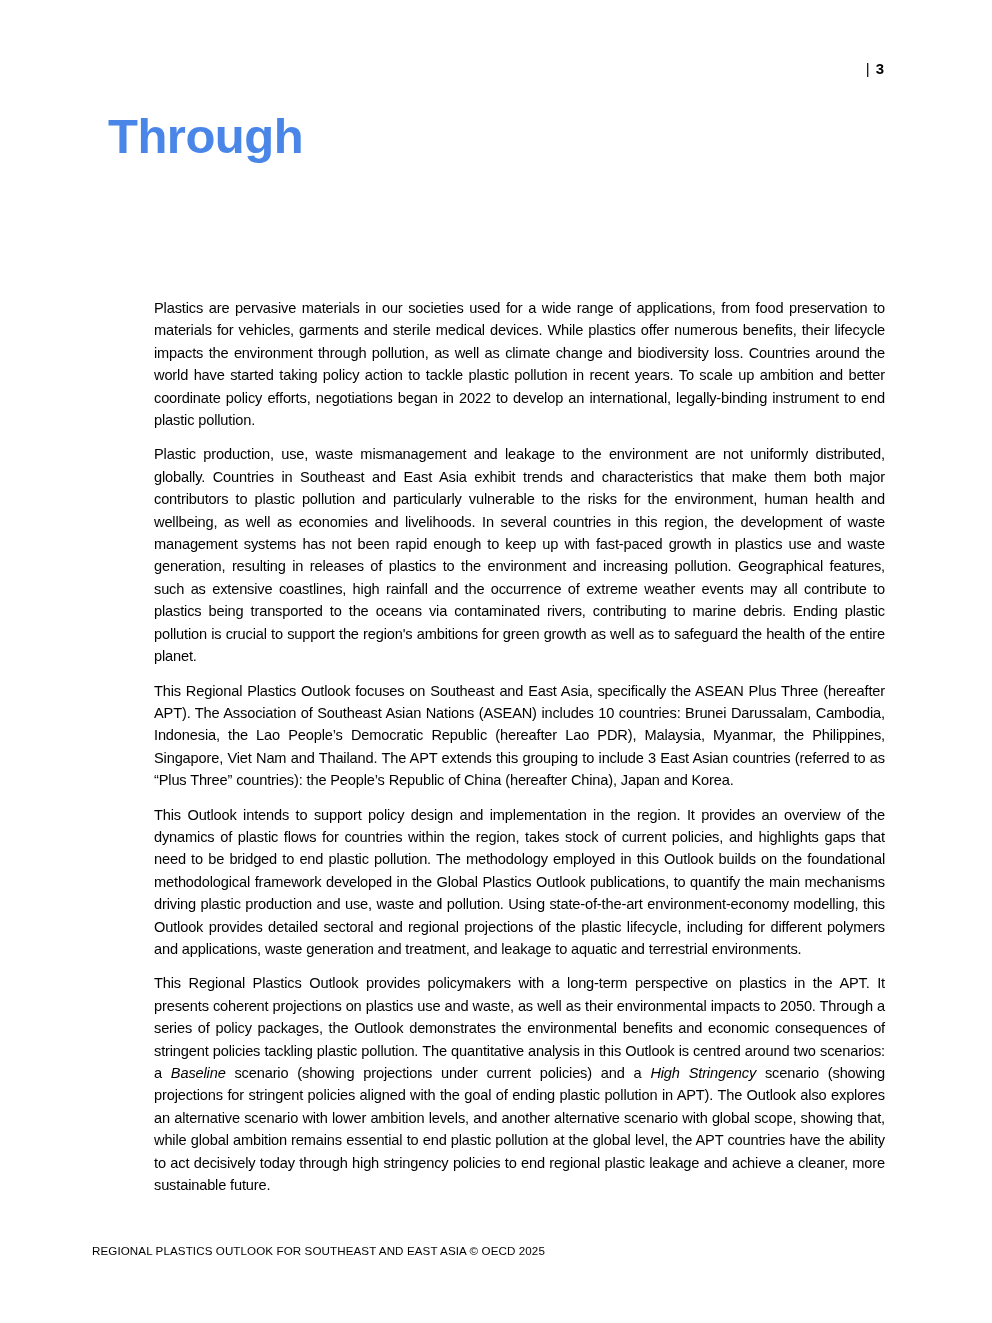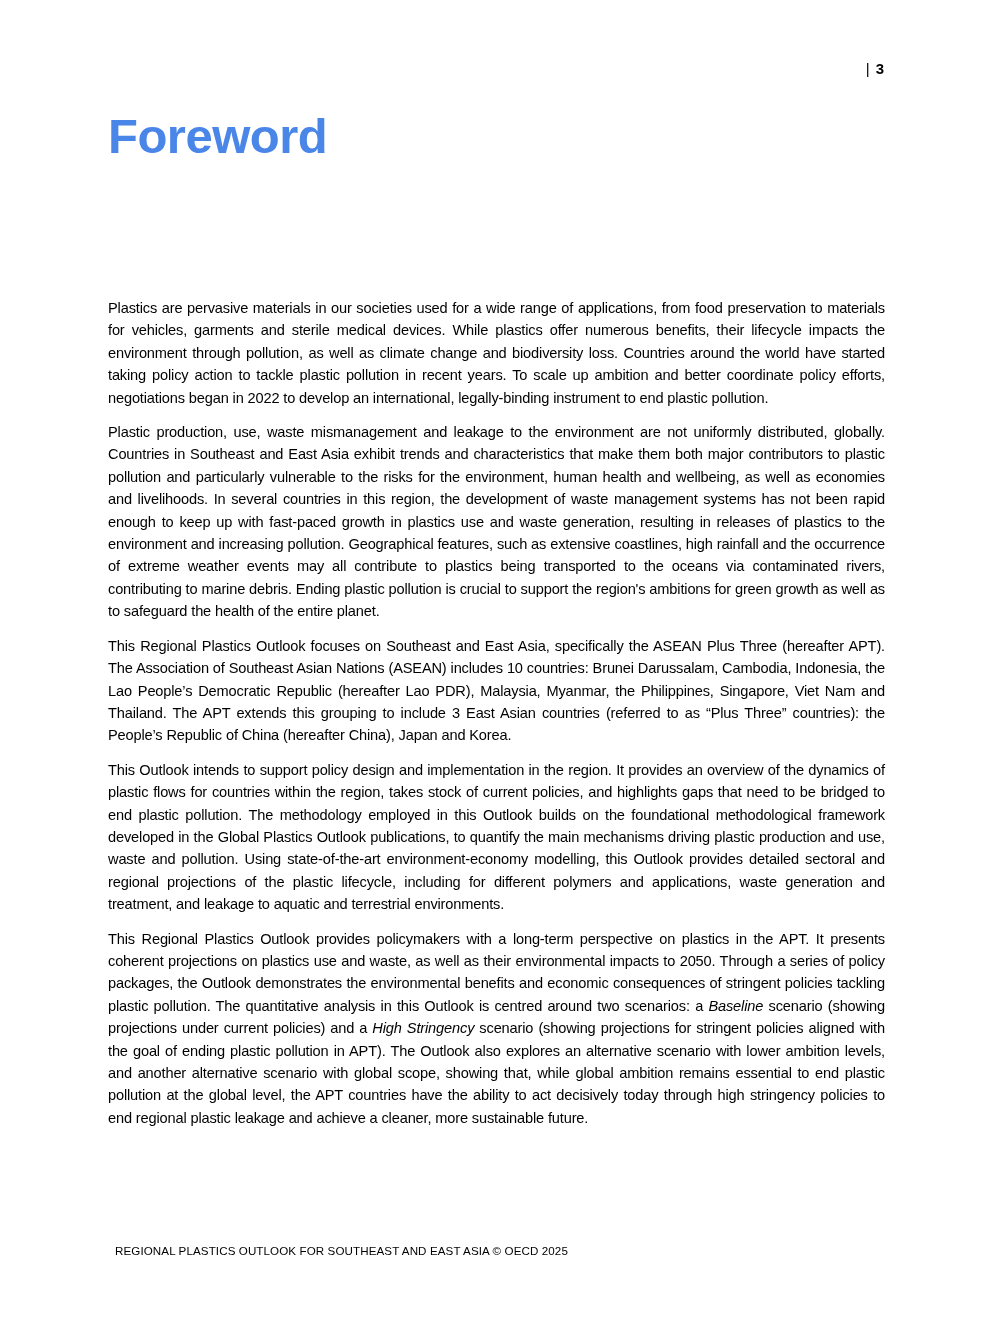--- a/index.html
+++ b/index.html
@@ -41,43 +41,44 @@
     top: 297px;
     left: 108px;
     width: 777px;
     font-size: 14.6px;
     line-height: 22.4px;
     letter-spacing: -0.15px;
     text-align: justify;
   }
   .content p {
     margin-bottom: 12px;
+    margin-left: 46px;
   }
   .content p em {
   }
   .running-footer {
     position: absolute;
     top: 1244px;
-    left: 115px;
+    left: 92px;
     font-size: 11.6px;
     letter-spacing: 0.1px;
     color: #000000;
     white-space: nowrap;
   }
 </style>
 </head>
 <body>
 
 <div class="page">
 
   <div class="page-marker">
     <span class="pipe">|</span><span class="num">3</span>
   </div>
 
-  <h1 class="doc-title">Foreword</h1>
+  <h1 class="doc-title">Through</h1>
 
   <div class="content">
     <p><span>Plastics are pervasive materials in our societies used for a wide range of applications, from food preservation to materials for vehicles, garments and sterile medical devices. While plastics offer numerous benefits, their lifecycle impacts the environment through pollution, as well as climate change and biodiversity loss. Countries around the world have started taking policy action to tackle plastic pollution in recent years. To scale up ambition and better coordinate policy efforts, negotiations began in 2022 to develop an international, legally-binding instrument to end plastic pollution.</span></p>
     <p><span>Plastic production, use, waste mismanagement and leakage to the environment are not uniformly distributed, globally. Countries in Southeast and East Asia exhibit trends and characteristics that make them both major contributors to plastic pollution and particularly vulnerable to the risks for the environment, human health and wellbeing, as well as economies and livelihoods. In several countries in this region, the development of waste management systems has not been rapid enough to keep up with fast-paced growth in plastics use and waste generation, resulting in releases of plastics to the environment and increasing pollution. Geographical features, such as extensive coastlines, high rainfall and the occurrence of extreme weather events may all contribute to plastics being transported to the oceans via contaminated rivers, contributing to marine debris. Ending plastic pollution is crucial to support the region's ambitions for green growth as well as to safeguard the health of the entire planet.</span></p>
     <p><span>This Regional Plastics Outlook focuses on Southeast and East Asia, specifically the ASEAN Plus Three (hereafter APT). The Association of Southeast Asian Nations (ASEAN) includes 10 countries: Brunei Darussalam, Cambodia, Indonesia, the Lao People’s Democratic Republic (hereafter Lao PDR), Malaysia, Myanmar, the Philippines, Singapore, Viet Nam and Thailand. The APT extends this grouping to include 3 East Asian countries (referred to as “Plus Three” countries): the People’s Republic of China (hereafter China), Japan and Korea.</span></p>
     <p><span>This Outlook intends to support policy design and implementation in the region. It provides an overview of the dynamics of plastic flows for countries within the region, takes stock of current policies, and highlights gaps that need to be bridged to end plastic pollution. The methodology employed in this Outlook builds on the foundational methodological framework developed in the Global Plastics Outlook publications, to quantify the main mechanisms driving plastic production and use, waste and pollution. Using state-of-the-art environment-economy modelling, this Outlook provides detailed sectoral and regional projections of the plastic lifecycle, including for different polymers and applications, waste generation and treatment, and leakage to aquatic and terrestrial environments.</span></p>
     <p><span>This Regional Plastics Outlook provides policymakers with a long-term perspective on plastics in the APT. It presents coherent projections on plastics use and waste, as well as their environmental impacts to 2050. Through a series of policy packages, the Outlook demonstrates the environmental benefits and economic consequences of stringent policies tackling plastic pollution. The quantitative analysis in this Outlook is centred around two scenarios: a </span><em>Baseline</em><span> scenario (showing projections under current policies) and a </span><em>High Stringency</em><span> scenario (showing projections for stringent policies aligned with the goal of ending plastic pollution in APT). The Outlook also explores an alternative scenario with lower ambition levels, and another alternative scenario with global scope, showing that, while global ambition remains essential to end plastic pollution at the global level, the APT countries have the ability to act decisively today through high stringency policies to end regional plastic leakage and achieve a cleaner, more sustainable future.</span></p>
   </div>
 
   <div class="running-footer">REGIONAL PLASTICS OUTLOOK FOR SOUTHEAST AND EAST ASIA © OECD 2025</div>

